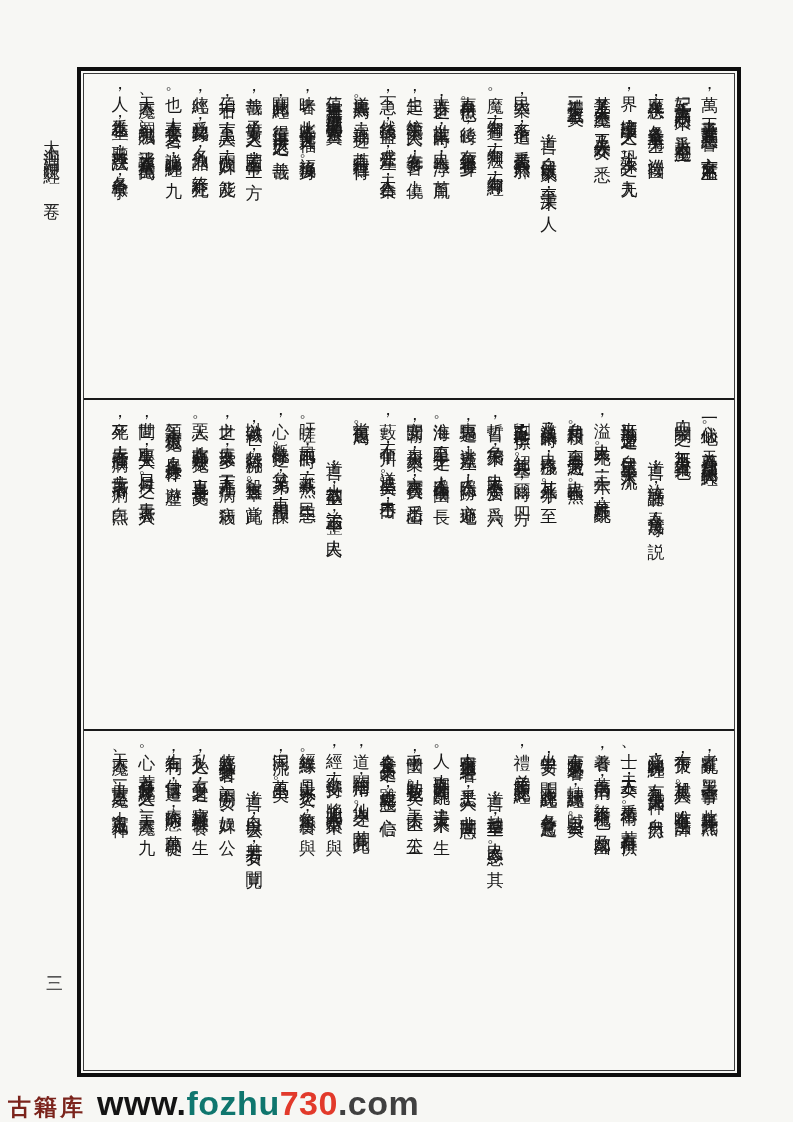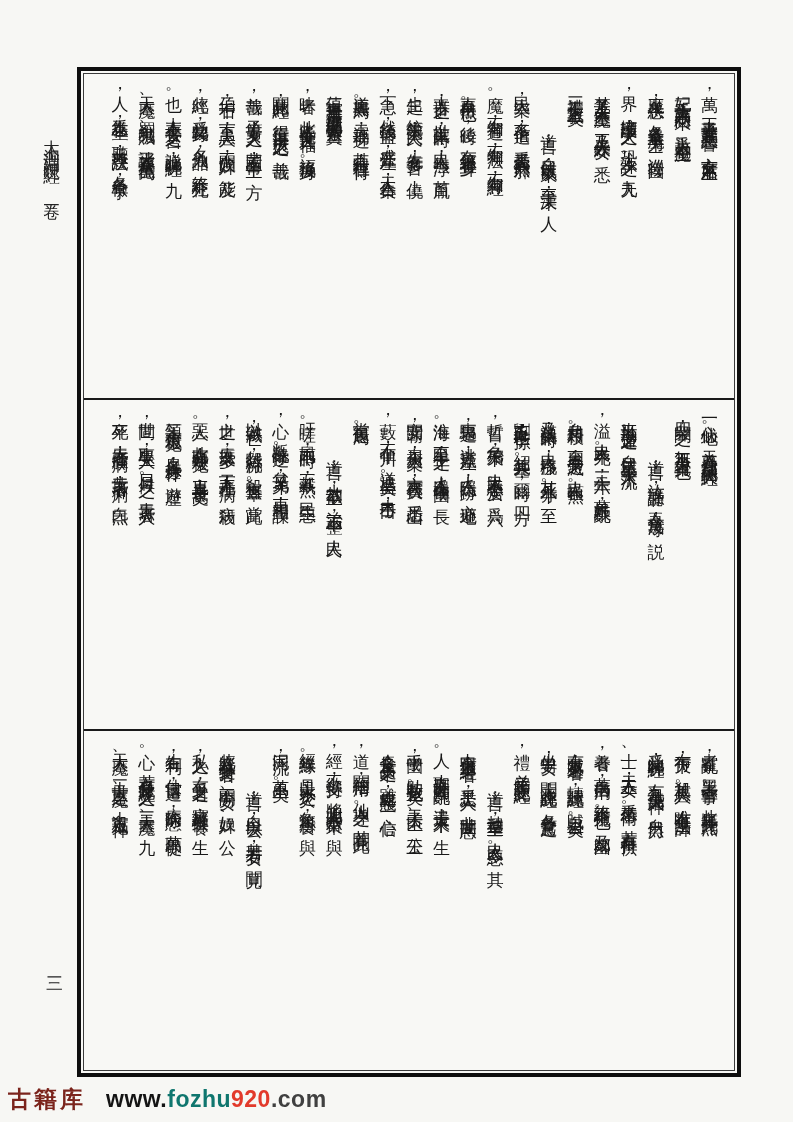--- a/index.html
+++ b/index.html
@@ -55,22 +55,22 @@
     position:absolute; left:46px; top:972px;
     font-size:17px; color:#222;
   }
   
   .watermark {
     position:absolute; left:8px; top:1084px;
     display:flex; align-items:baseline;
     font-family:"Liberation Sans","DejaVu Sans",sans-serif;
     font-weight:bold; white-space:nowrap;
   }
-  .wm-lib  { font-size:23px; letter-spacing:3px; margin-right:20px; }
-  .wm-part { font-size:23px; letter-spacing:0.5px; }
+  .wm-lib  { font-size:23px; letter-spacing:3px; margin-right:11px; }
+  .wm-part { font-size:34px; letter-spacing:0.5px; }
 </style>
 </head>
 <body>
 
 <div class="scan-page">
 
   <div class="margin-title">
     <span>太上洞淵神呪經</span>
     <span>卷一</span>
   </div>
@@ -159,17 +159,17 @@
             <div class="col">天大魔、三十六世之魔、十方殺鬼神</div>
           </div>
       </div>
     </div>
   </div>
 
   <div class="watermark">
     <span class="wm-lib" style="color: rgb(123, 36, 28);">古籍库</span>
     <span class="wm-part wm-www" style="color: rgb(20, 20, 20);">www.</span>
     <span class="wm-part wm-green" style="color: #0f766e;">fozhu</span>
-    <span class="wm-part wm-red" style="color: rgb(226, 58, 43);">920</span>
+    <span class="wm-part wm-red" style="color: rgb(226, 58, 43);">730</span>
     <span class="wm-part wm-com" style="color: #404040;">.com</span>
   </div>
 
 </div>
 
 </body></html>

